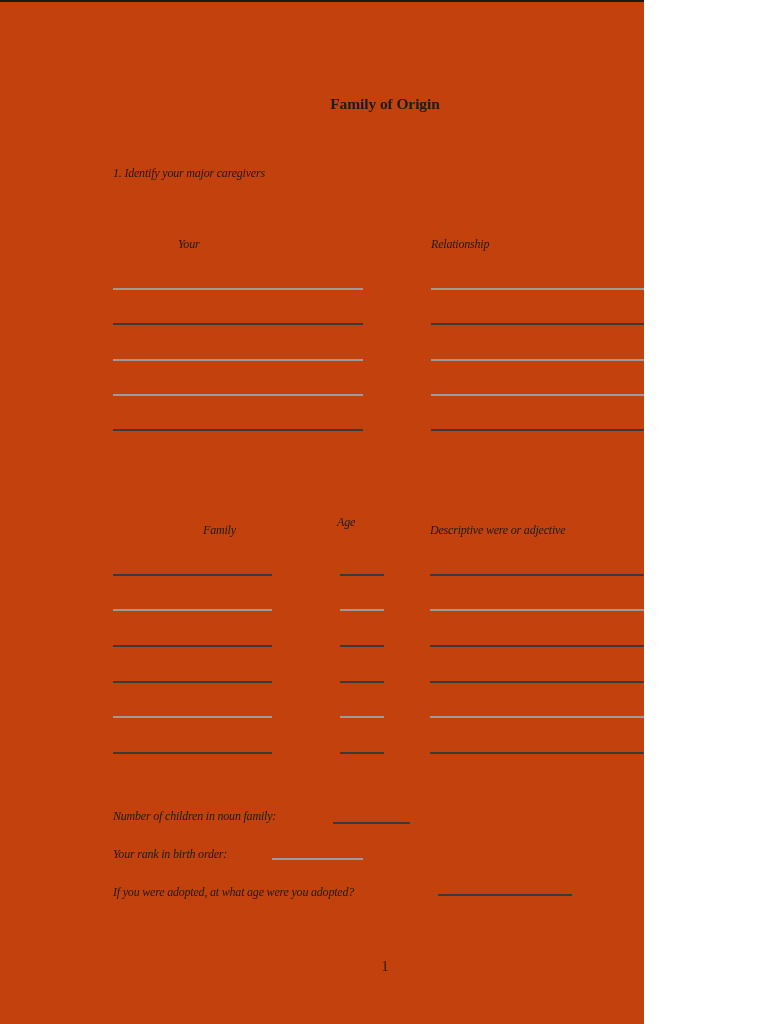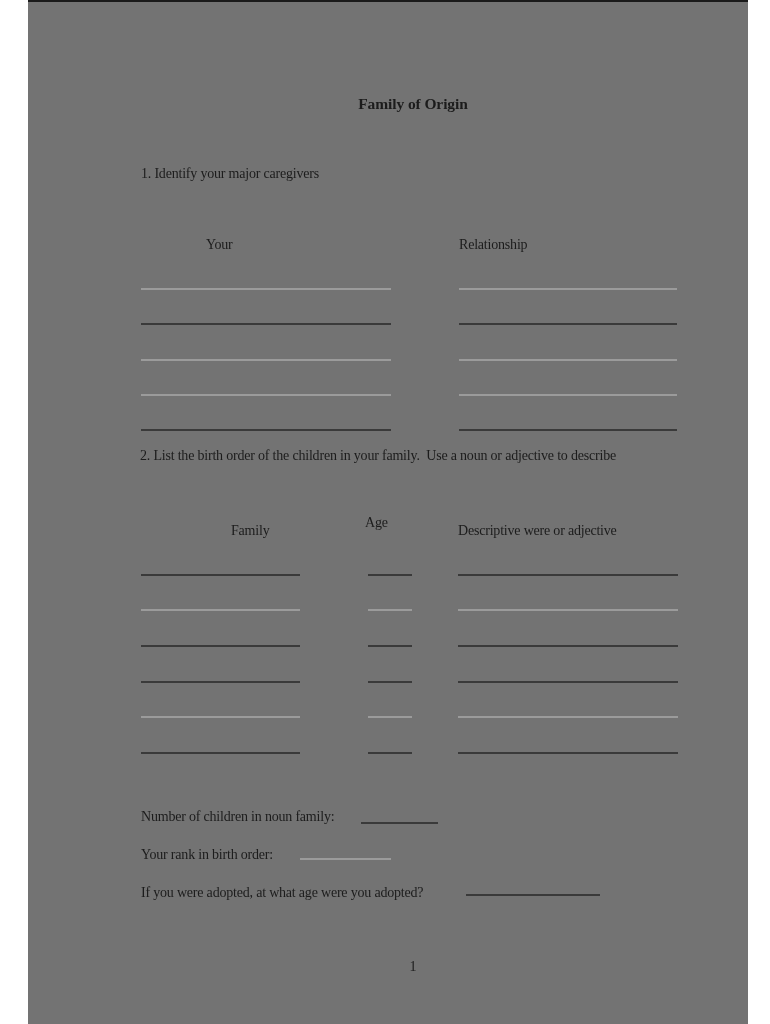--- a/index.html
+++ b/index.html
@@ -1,35 +1,35 @@
 <!DOCTYPE html>
 <html><head>
 <meta charset="utf-8">
 <style>
   html, body { margin: 0; padding: 0; background: #fff; }
   .page {
     position: relative;
-    width: 720px;
+    width: 644px;
     height: 1024px;
-    background: #737373;
+    background: #c2410c;
     font-family: "Liberation Serif", "DejaVu Serif", serif;
     color: #1c1c1c;
     overflow: hidden;
-    margin-left: 28px;
   }
   .top-edge {
     position: absolute; left: 0; top: 0; width: 770px; height: 2px;
     background: #1a1a1a;
   }
   .txt {
     position: absolute;
-    font-size: 14px;
+    font-size: 12px;
     line-height: 15px;
     letter-spacing: -0.2px;
     white-space: pre;
+    font-style: italic;
   }
   .title {
     position: absolute;
     left: 0; top: 95px; width: 770px;
     text-align: center;
     font-size: 15.5px;
     font-weight: bold;
     letter-spacing: -0.1px;
   }
   .ln { position: absolute; height: 2px; }
@@ -57,21 +57,20 @@
   <div class="ln ln-g" style="left:431px; top:288px; width:218px;"></div>
   <div class="ln ln-b" style="left:113px; top:323px; width:250px;"></div>
   <div class="ln ln-b" style="left:431px; top:323px; width:218px;"></div>
   <div class="ln ln-g" style="left:113px; top:359px; width:250px;"></div>
   <div class="ln ln-g" style="left:431px; top:359px; width:218px;"></div>
   <div class="ln ln-g" style="left:113px; top:394px; width:250px;"></div>
   <div class="ln ln-g" style="left:431px; top:394px; width:218px;"></div>
   <div class="ln ln-b" style="left:113px; top:429px; width:250px;"></div>
   <div class="ln ln-b" style="left:431px; top:429px; width:218px;"></div>
 
-  <div class="txt" style="left:112px; top:448px;">2. List the birth order of the children in your family.  Use a noun or adjective to describe</div>
 
   <div class="txt" style="left:203px; top:523px;">Family</div>
   <div class="txt" style="left:337px; top:515px;">Age</div>
   <div class="txt" style="left:430px; top:523px;">Descriptive were or adjective</div>
 
   <div class="ln ln-b" style="left:113px; top:574px; width:159px;"></div>
   <div class="ln ln-b" style="left:340px; top:574px; width:44px;"></div>
   <div class="ln ln-b" style="left:430px; top:574px; width:220px;"></div>
 
   <div class="ln ln-g" style="left:113px; top:609px; width:159px;"></div>

